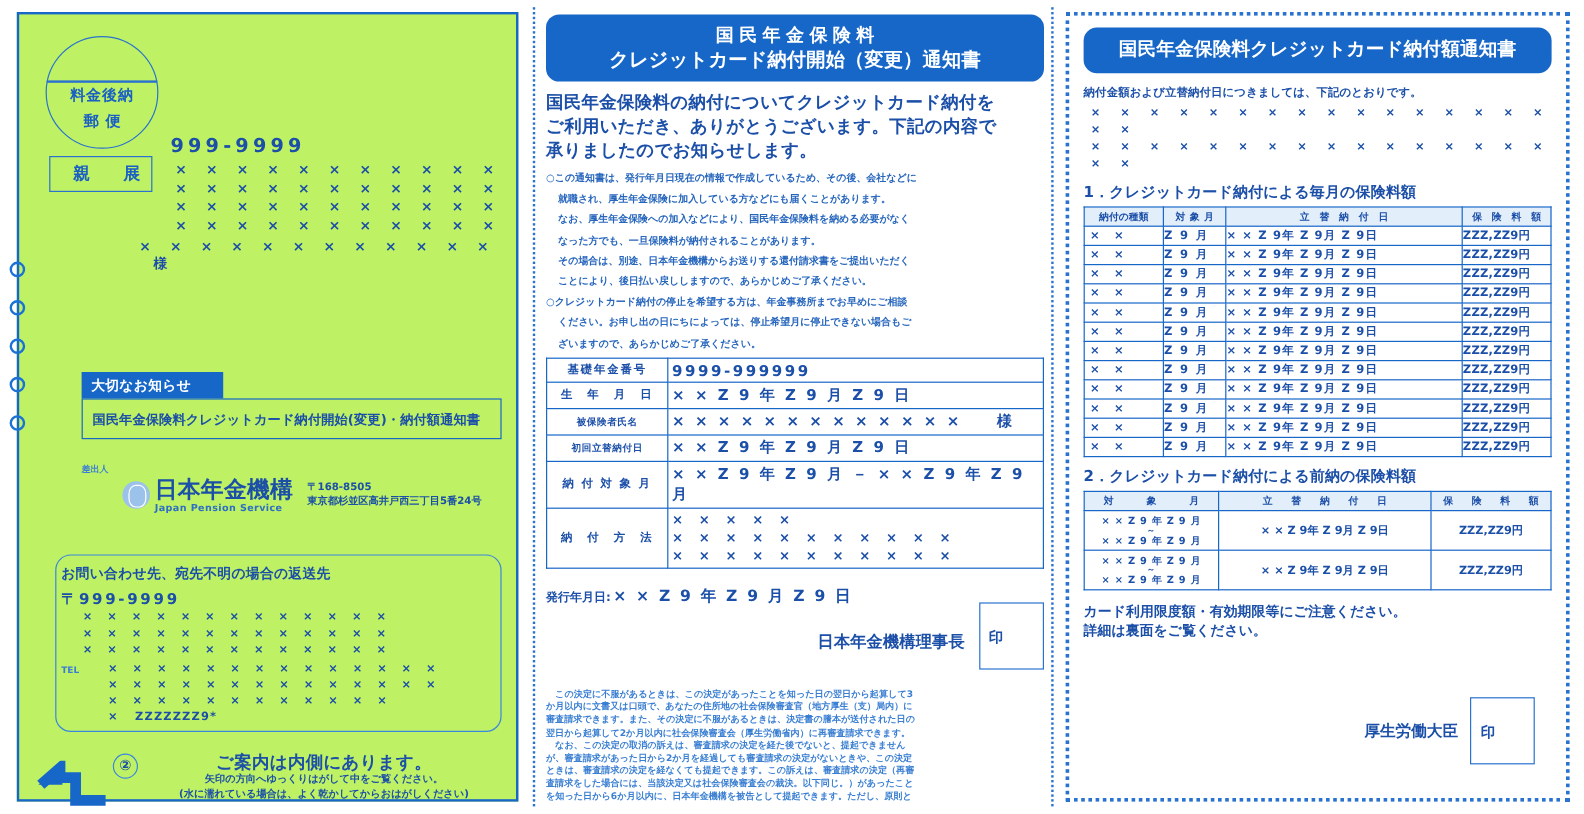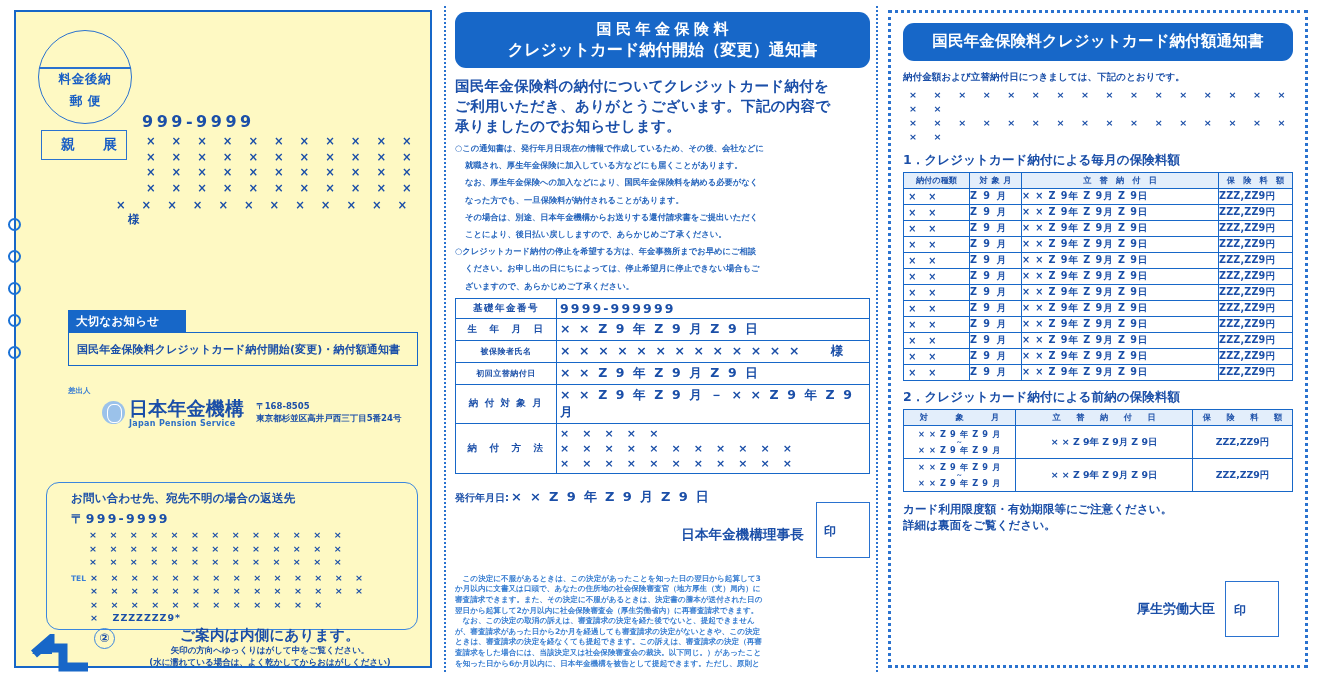--- a/index.html
+++ b/index.html
@@ -6,21 +6,21 @@
   body{
     width:1320px;height:678px;
     font-family:"DejaVu Sans","Liberation Sans",sans-serif;
     color:#1a5fc4;
     overflow:hidden;
   }
   .sheet{position:relative;width:1320px;height:678px;background:#fff;}
 
   
   .panel1{position:absolute;left:14px;top:10px;width:418px;height:658px;
-          border:2px solid #1767c8;box-sizing:border-box;background:#fef9c3;}
+          border:2px solid #1767c8;box-sizing:border-box;background:#bef264;}
   .post-circle{position:absolute;left:22px;top:18px;width:92px;height:92px;
                border:1.6px solid #2a72cf;border-radius:50%;}
   .post-circle .bar{position:absolute;left:0;top:36px;width:92px;height:1.6px;background:#2a72cf;}
   .post-circle .t1{position:absolute;left:0;top:40px;width:92px;text-align:center;
                    font-size:12.5px;font-weight:bold;letter-spacing:.06em;}
   .post-circle .t2{position:absolute;left:0;top:62px;width:92px;text-align:center;
                    font-size:12.5px;font-weight:bold;letter-spacing:.45em;text-indent:.45em;}
   .shinten{position:absolute;left:25px;top:118px;width:86px;height:30px;
            border:1.8px solid #2a72cf;box-sizing:border-box;
            display:flex;align-items:center;justify-content:center;
@@ -49,27 +49,27 @@
   .jps{position:absolute;left:86px;top:386px;display:flex;align-items:flex-start;}
   .jps-mark{width:23px;height:23px;border-radius:50%;background:#9bc2ea;margin-right:4px;
             position:relative;margin-top:3px;}
   .jps-mark::after{content:"";position:absolute;left:5px;top:3px;width:13px;height:17px;
                    border:1px solid #ffffff;border-radius:40%;}
   .jps-jp{font-size:19px;font-weight:bold;letter-spacing:.01em;line-height:20px;color:#1b4fa8;}
   .jps-en{font-size:8px;font-weight:bold;letter-spacing:.04em;color:#2e6fc4;margin-top:1px;}
   .jps-addr{margin-left:12px;margin-top:3px;}
   .jps-addr div{font-size:8.5px;font-weight:bold;line-height:11.5px;color:#1b4fa8;}
 
-  .ret-box{position:absolute;left:30px;top:470px;width:372px;height:148px;
-           border:1.6px solid #3b86de;border-radius:13px;box-sizing:border-box;padding:8px 24px;}
+  .ret-box{position:absolute;left:30px;top:450px;width:372px;height:148px;
+           border:1.6px solid #3b86de;border-radius:13px;box-sizing:border-box;padding:8px 4px;}
   .ret-title{font-size:11.5px;font-weight:bold;letter-spacing:.02em;color:#1b4fa8;}
   .ret-zip{font-size:12.5px;font-weight:bold;letter-spacing:.18em;margin-top:5px;color:#1b4fa8;}
   .ret-addr{margin-left:18px;}
   .ret-addr div{font-size:9.5px;font-weight:bold;letter-spacing:.48em;line-height:13.5px;color:#1b4fa8;}
-  .ret-tel{display:flex;align-items:flex-start;margin-top:2px;}
+  .ret-tel{display:flex;align-items:flex-start;margin-top:2px;gap:20px;}
   .ret-tel .lbl{font-size:7.5px;font-weight:bold;margin-top:3px;margin-right:4px;color:#3b7fd4;}
   .ret-tel .v div{font-size:9.5px;font-weight:bold;letter-spacing:.48em;line-height:13.5px;color:#1b4fa8;}
   .zcode{letter-spacing:.10em;margin-left:10px;}
 
   .arrow{position:absolute;left:14px;top:622px;width:60px;height:48px;}
   .circ2{position:absolute;left:78px;top:616px;width:19px;height:19px;border:1.4px solid #3b86de;
          border-radius:50%;font-size:12px;font-weight:bold;text-align:center;line-height:18px;color:#1b4fa8;}
   .guide{position:absolute;left:104px;top:614px;width:300px;text-align:center;}
   .guide .g1{font-size:14.5px;font-weight:bold;letter-spacing:.02em;color:#1b4fa8;}
   .guide .g2{font-size:8.5px;font-weight:bold;line-height:11.5px;color:#1b4fa8;}

